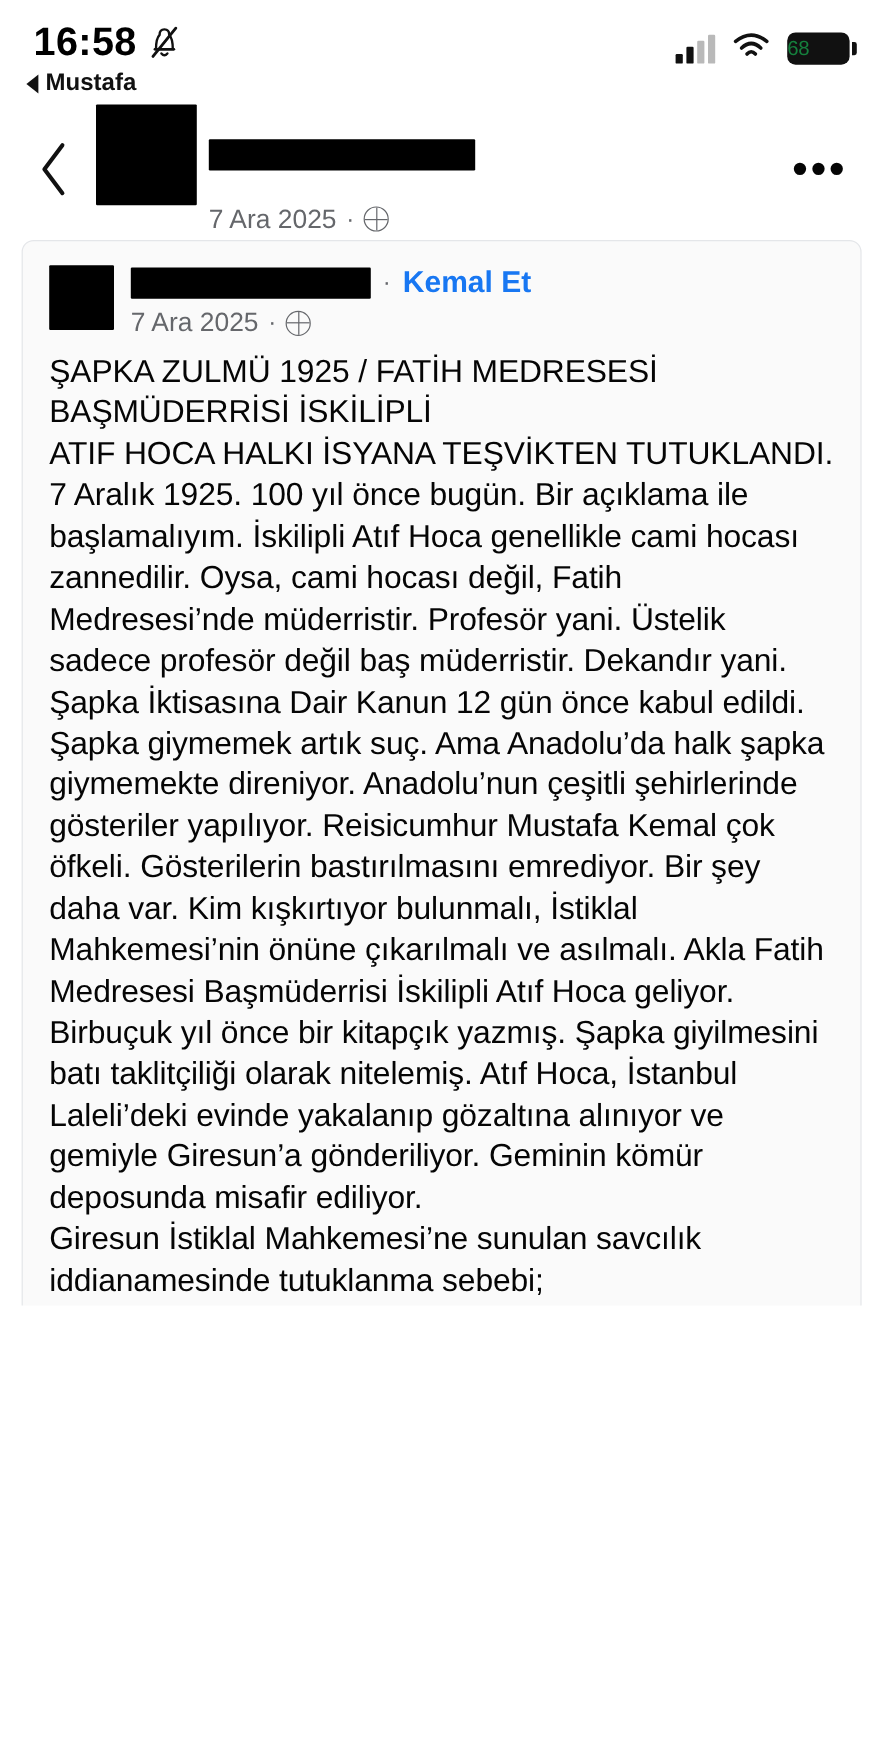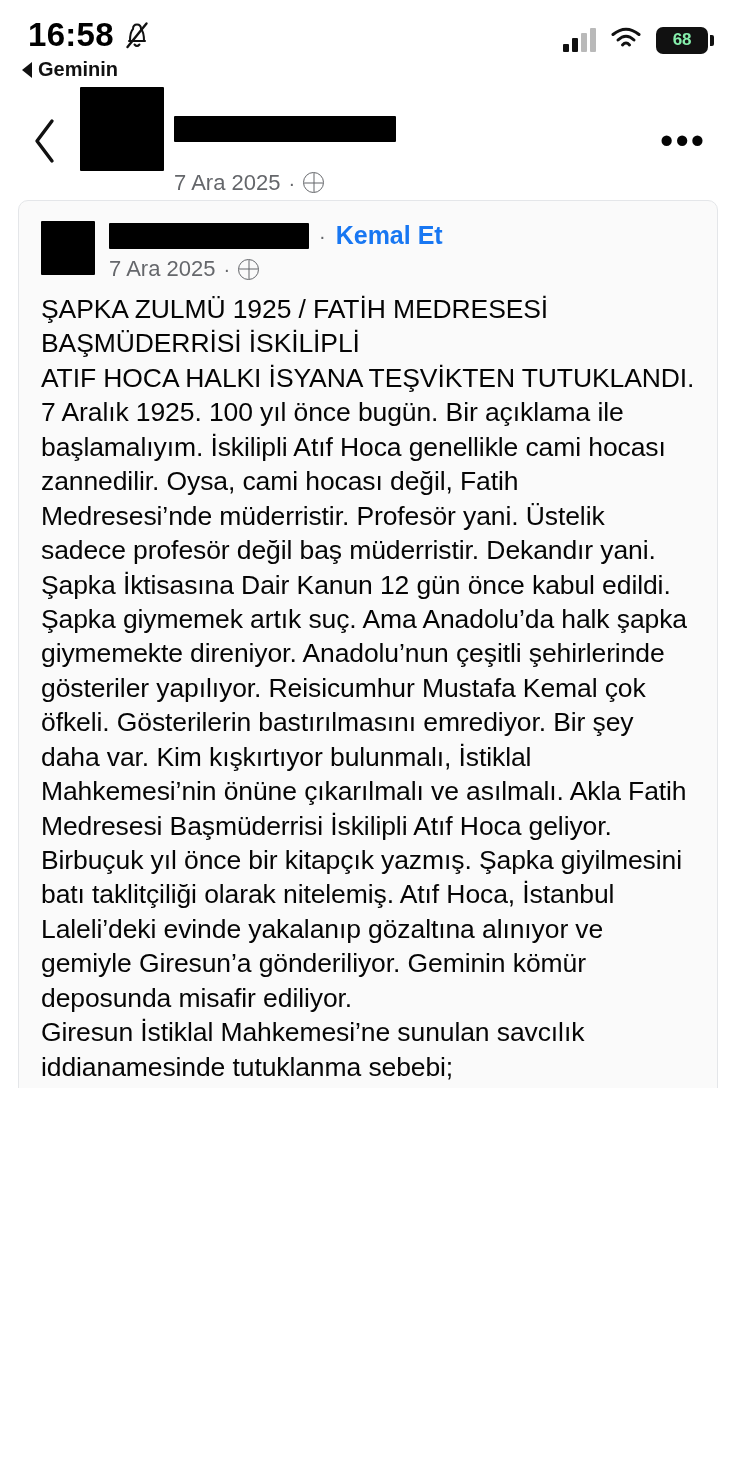--- a/index.html
+++ b/index.html
@@ -75,26 +75,25 @@
   .signal i { width: 6px; background: #111; border-radius: 1px; display: block; }
   .signal i:nth-child(1) { height: 8px; }
   .signal i:nth-child(2) { height: 14px; }
   .signal i:nth-child(3) { height: 19px; background: #b9b9b9; }
   .signal i:nth-child(4) { height: 24px; background: #b9b9b9; }
   .battery {
     position: relative;
     width: 52px; height: 27px;
     border-radius: 7px;
     background: #111;
-    color: #86efac;
+    color: #15803d;
     font-size: 17px;
-    font-weight: 700;
-    display: flex;
-    align-items: center;
-    justify-content: center;
+    font-weight: 400;
+    display: flex;
+    align-items: center;
     letter-spacing: -0.2px;
   }
   .battery::after {
     content: "";
     position: absolute;
     right: -6px; top: 8px;
     width: 4px; height: 11px;
     background: #111;
     border-radius: 0 2px 2px 0;
   }
@@ -234,21 +233,21 @@
           <path d="M6 21 Q6 12 9 9 Q9 4.5 13 4.5 Q17 4.5 17 9 Q20 12 20 21 Z" fill="none" stroke="#111" stroke-width="2"></path>
           <path d="M5 21 H21" stroke="#111" stroke-width="2" stroke-linecap="round"></path>
           <path d="M10.5 24.5 Q13 27.5 15.5 24.5" fill="none" stroke="#111" stroke-width="2" stroke-linecap="round"></path>
           <path d="M3.5 27 L22.5 3.5" stroke="#111" stroke-width="2.4" stroke-linecap="round"></path>
         </svg>
       </span>
     </div>
 
     <div class="sb-back">
       <span class="tri"></span>
-      <span>Geminin</span>
+      <span>Mustafa</span>
     </div>
 
     <div class="sb-right">
       <span class="signal">
         <i></i>
           <i></i>
           <i></i>
           <i></i>
       </span>
       <span>

